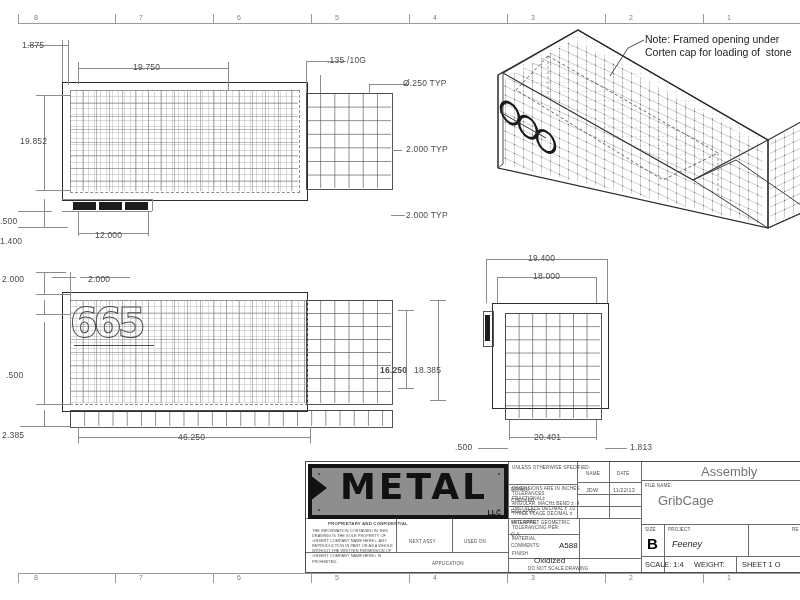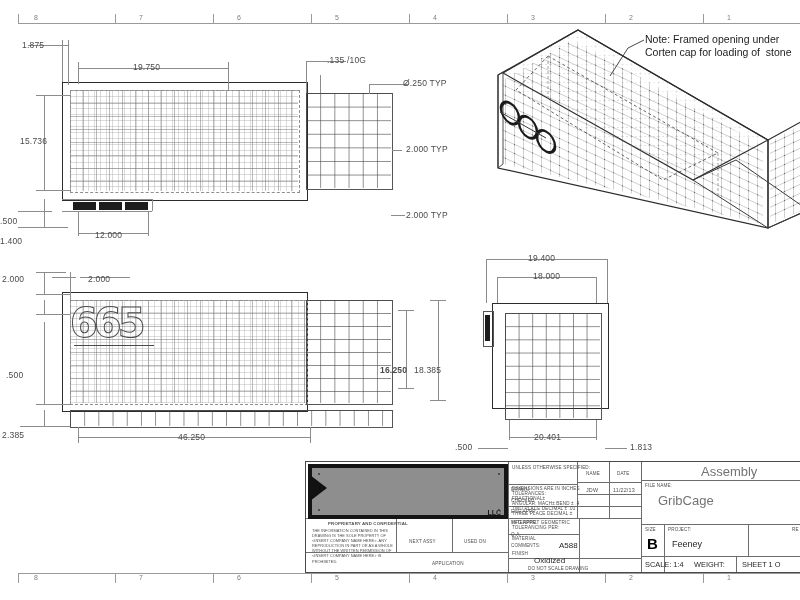--- a/index.html
+++ b/index.html
@@ -154,21 +154,21 @@
     <div class="ln v thin" style="left:306px;top:61px;height:32px;"></div>
     <div class="ln v thin" style="left:320px;top:75px;height:18px;"></div>
     <div class="ln h thin" style="left:369px;top:84px;width:40px;"></div>
     <div class="ln v thin" style="left:369px;top:84px;height:10px;"></div>
     <div class="ln h thin" style="left:392px;top:150px;width:10px;"></div>
     <div class="ln v thin" style="left:392px;top:150px;height:0px;"></div>
     <div class="ln h thin" style="left:391px;top:215px;width:14px;"></div>
 
     <div class="dim-txt" style="left:22px;top:40px;">1.875</div>
     <div class="dim-txt" style="left:133px;top:62px;">19.750</div>
-    <div class="dim-txt" style="left:20px;top:136px;">15.736</div>
+    <div class="dim-txt" style="left:20px;top:136px;">19.852</div>
     <div class="dim-txt" style="left:0px;top:216px;">.500</div>
     <div class="dim-txt" style="left:0px;top:236px;">1.400</div>
     <div class="dim-txt" style="left:95px;top:230px;">12.000</div>
     <div class="dim-txt" style="left:327px;top:55px;">.135 /10G</div>
     <div class="dim-txt" style="left:403px;top:78px;">Ø.250 TYP</div>
     <div class="dim-txt" style="left:406px;top:144px;">2.000 TYP</div>
     <div class="dim-txt" style="left:406px;top:210px;">2.000 TYP</div>
   </div>
 
   <div>
@@ -317,20 +317,21 @@
     <div class="tb-line" style="left:358px;top:62px;width:1px;height:48px;"></div>
     <div class="tb-line" style="left:442px;top:62px;width:1px;height:32px;"></div>
     <div class="tb-line" style="left:430px;top:94px;width:1px;height:16px;"></div>
     <div class="tb-line" style="left:90px;top:56px;width:1px;height:34px;"></div>
     <div class="tb-line" style="left:146px;top:56px;width:1px;height:34px;"></div>
     <div class="tb-line" style="left:0px;top:90px;width:203px;height:1px;"></div>
 
     <div class="logo" style="left:2px;top:2px;width:200px;height:55px;">
       <div class="logo-inner"></div>
       <div class="logo-arrow"></div>
+      <div class="logo-text">METAL</div>
       <div class="logo-llc">LLC</div>
       <div class="logo-dot" style="left:10px;top:9px;"></div>
       <div class="logo-dot" style="left:190px;top:9px;"></div>
       <div class="logo-dot" style="left:10px;top:45px;"></div>
       <div class="logo-dot" style="left:190px;top:45px;"></div>
     </div>
 
     <div class="lbl" style="left:22px;top:59px;font-size:4.4px;font-weight:700;">PROPRIETARY AND CONFIDENTIAL</div>
     <div class="tiny" style="left:6px;top:66px;width:86px;white-space:pre-line;">THE INFORMATION CONTAINED IN THIS
 DRAWING IS THE SOLE PROPERTY OF
@@ -372,21 +373,21 @@
     <div class="lbl" style="left:205px;top:70px;">Q.A.</div>
     <div class="lbl" style="left:205px;top:81px;">COMMENTS:</div>
 
     <div class="val-lg" style="left:395px;top:2px;">Assembly</div>
     <div class="lbl" style="left:339px;top:21px;">FILE NAME:</div>
     <div class="val-lg" style="left:352px;top:31px;">GribCage</div>
 
     <div class="lbl" style="left:339px;top:65px;">SIZE</div>
     <div class="val-xl" style="left:341px;top:73px;">B</div>
     <div class="lbl" style="left:362px;top:65px;">PROJECT:</div>
-    <div class="val" style="left:366px;top:77px;font-size:9px;">Feeney</div>
+    <div class="val" style="left:366px;top:77px;font-size:9px;font-style:italic;">Feeney</div>
     <div class="lbl" style="left:486px;top:65px;">RE</div>
 
     <div class="val" style="left:339px;top:98px;font-size:7.4px;">SCALE: 1:4</div>
     <div class="val" style="left:388px;top:98px;font-size:7.4px;">WEIGHT:</div>
     <div class="val" style="left:436px;top:98px;font-size:7.4px;">SHEET 1 O</div>
   </div>
 
 </div>
 
 </body></html>

